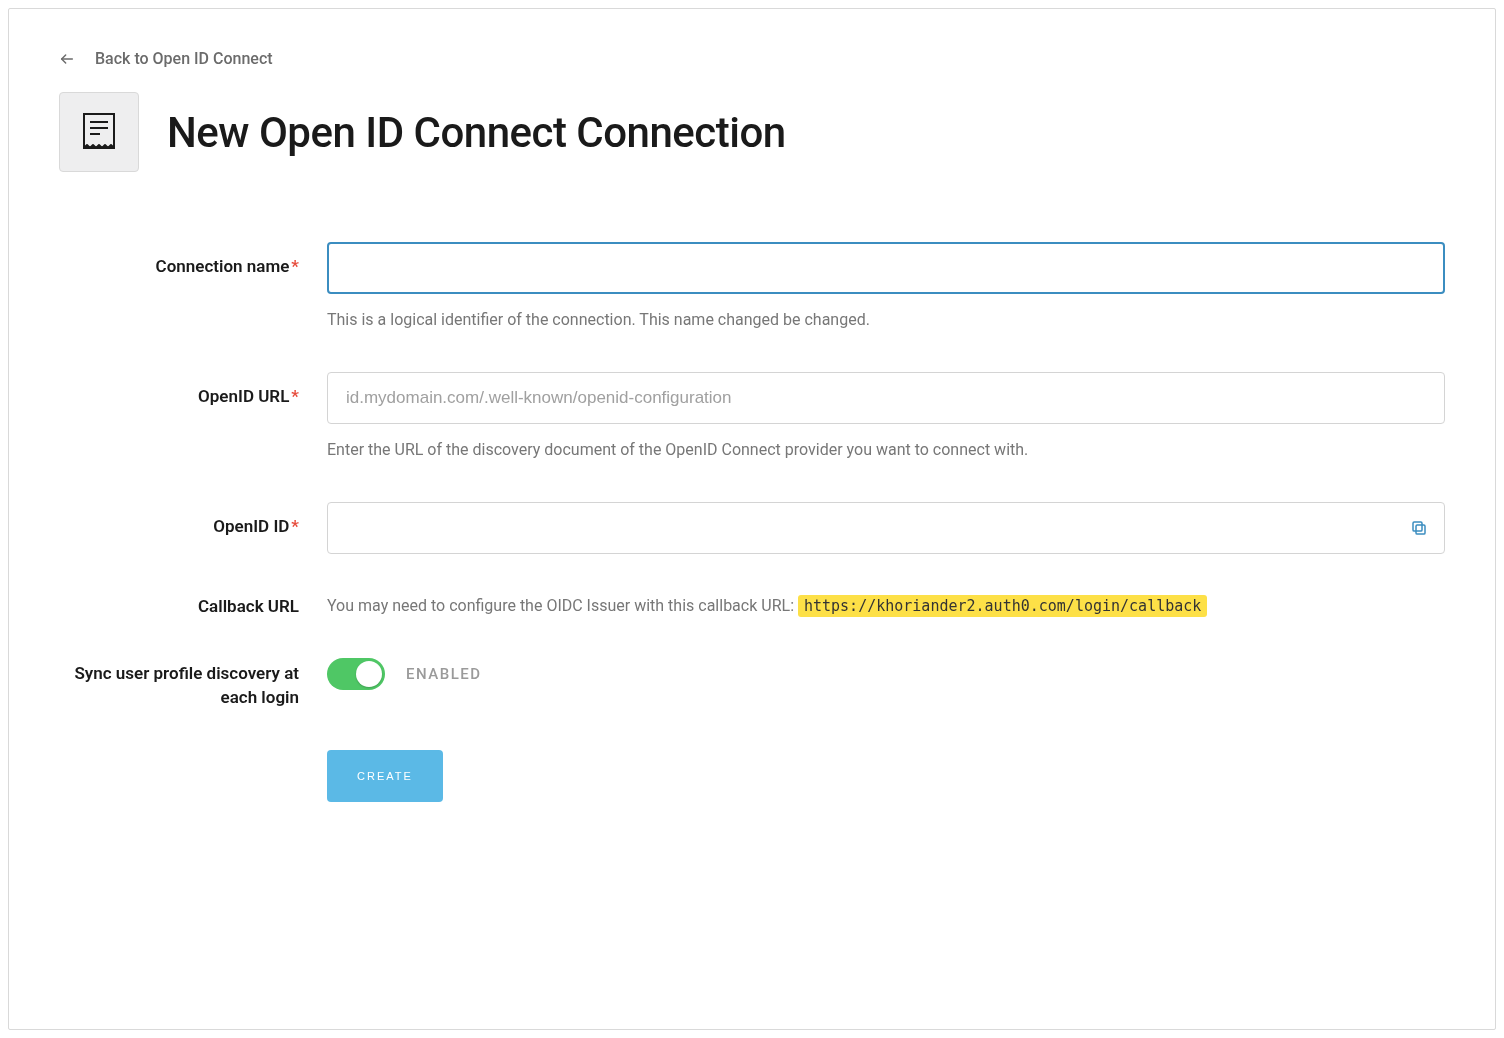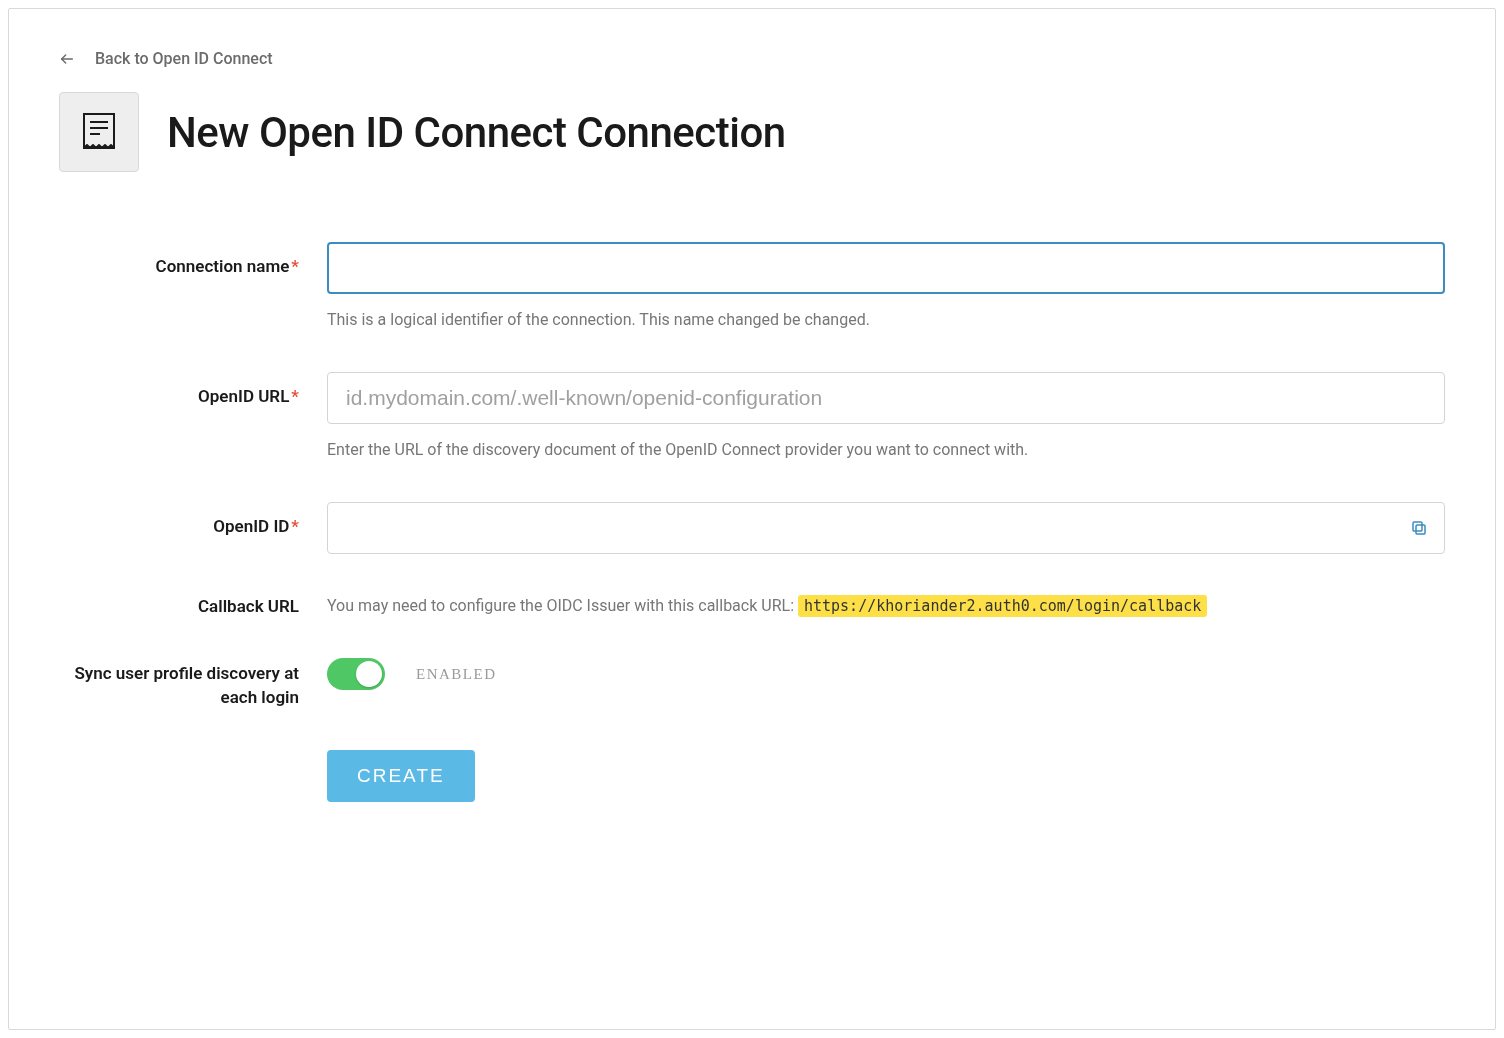--- a/index.html
+++ b/index.html
@@ -90,21 +90,21 @@
     }
     .field-control-col {
       flex: 1;
     }
     .text-input {
       width: 100%;
       height: 52px;
       border: 1px solid #d4d4d4;
       border-radius: 4px;
       padding: 0 18px;
-      font-size: 21px;
+      font-size: 17px;
       color: #404040;
       background: #fff;
     }
     .text-input.focused {
       border: 2px solid #3b8dc0;
     }
     .text-input::placeholder {
       color: #a0a0a0;
     }
     .input-with-icon {
@@ -145,22 +145,21 @@
       font-size: 18px;
       font-weight: 500;
       color: #1a1a1a;
       padding-bottom: 12px;
       border-bottom: 1px solid #e2e2e2;
       margin-top: 8px;
     }
     .toggle-row {
       display: flex;
       align-items: center;
-      gap: 31px;
-      font-family: Liberation Serif, serif;
+      gap: 21px;
     }
     .toggle {
       width: 58px;
       height: 32px;
       background: #4fc765;
       border-radius: 16px;
       position: relative;
       cursor: pointer;
     }
     .toggle-knob {
@@ -187,21 +186,21 @@
     }
     .btn-row {
       display: flex;
     }
     .btn-create {
       background: #5bb9e6;
       color: #fff;
       border: none;
       padding: 0 30px;
       height: 52px;
-      font-size: 19px;
+      font-size: 11px;
       letter-spacing: 2px;
       border-radius: 4px;
       cursor: pointer;
       font-weight: 500;
     }
     .field-row.callback .field-label-col {
       padding-top: 0;
     }
     .field-row.callback .help-text {
       margin-top: 0;

